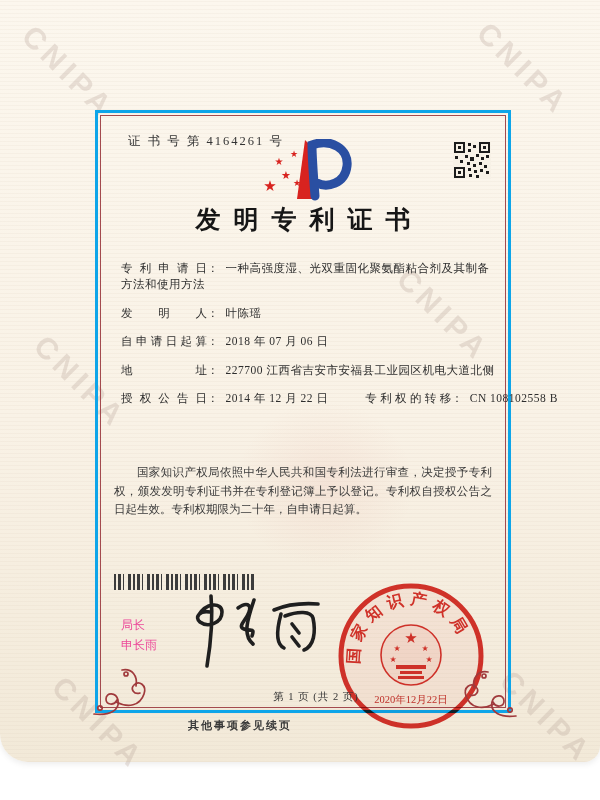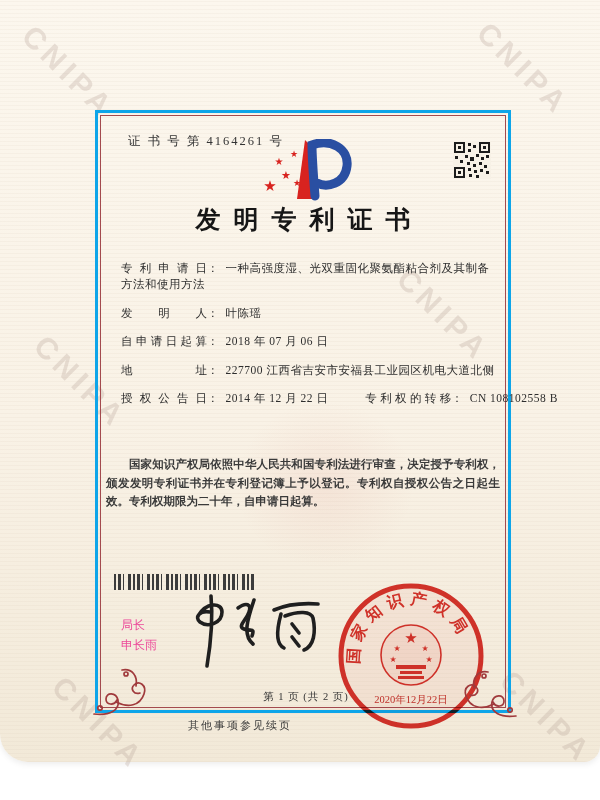--- a/index.html
+++ b/index.html
@@ -49,44 +49,44 @@
   .flabel{display:inline-block;width:86px;text-align:justify;text-align-last:justify;vertical-align:top;}
   .fcolon{margin-right:7px;}
   .fvalue{letter-spacing:0.5px;}
   .frow.wrap{white-space:normal;}
   .pair2{margin-left:34px;}
 
   .paras{
     position:absolute;left:8px;top:342px;width:394px;
     font-size:11.5px;line-height:18.6px;text-align:justify;color:#3a3a3a;
   }
-  .paras p{margin:0;text-indent:2em;font-weight:bold;}
+  .paras p{margin:8px;text-indent:2em;}
 
   .barcode{
     position:absolute;left:16px;top:461px;width:140px;height:16px;
     background:repeating-linear-gradient(90deg,
       #3c3c3c 0 2px, transparent 2px 4px,
       #3c3c3c 4px 7px, transparent 7px 9px,
       #3c3c3c 9px 10px, transparent 10px 14px,
       #3c3c3c 14px 17px, transparent 17px 19px);
   }
 
   .signer{position:absolute;left:23px;top:502px;font-size:12px;line-height:20px;color:#ec4899;
           font-family:"Liberation Sans","DejaVu Sans",sans-serif;}
   .signature{position:absolute;left:84px;top:477px;width:150px;height:84px;}
 
   .seal{position:absolute;left:238px;top:468px;width:150px;height:150px;opacity:0.93;mix-blend-mode:multiply;}
 
   .flourish{position:absolute;width:56px;height:54px;}
   .fl-left{left:-6px;bottom:-8px;transform:scaleX(-1);}
   .fl-right{right:-10px;bottom:-10px;}
 
-  .pageno{position:absolute;left:3px;bottom:6px;width:100%;text-align:center;font-size:10.5px;color:#333;letter-spacing:1px;}
-
-  .note{position:absolute;left:0;top:718px;width:480px;text-align:center;font-size:11px;color:#3a3a3a;letter-spacing:2px;}
+  .pageno{position:absolute;left:13px;bottom:6px;width:100%;text-align:center;font-size:10.5px;color:#333;letter-spacing:1px;}
+
+  .note{position:absolute;left:0;top:718px;width:480px;text-align:center;font-size:11px;color:#3a3a3a;letter-spacing:2px;font-weight:bold;}
 </style>
 </head>
 <body>
 
 <div id="stage">
   <div class="paper"></div>
 
   <span class="wm" style="left:10px;top:55px;">CNIPA</span>
   <span class="wm" style="left:465px;top:52px;">CNIPA</span>
   <span class="wm" style="left:22px;top:365px;">CNIPA</span>

